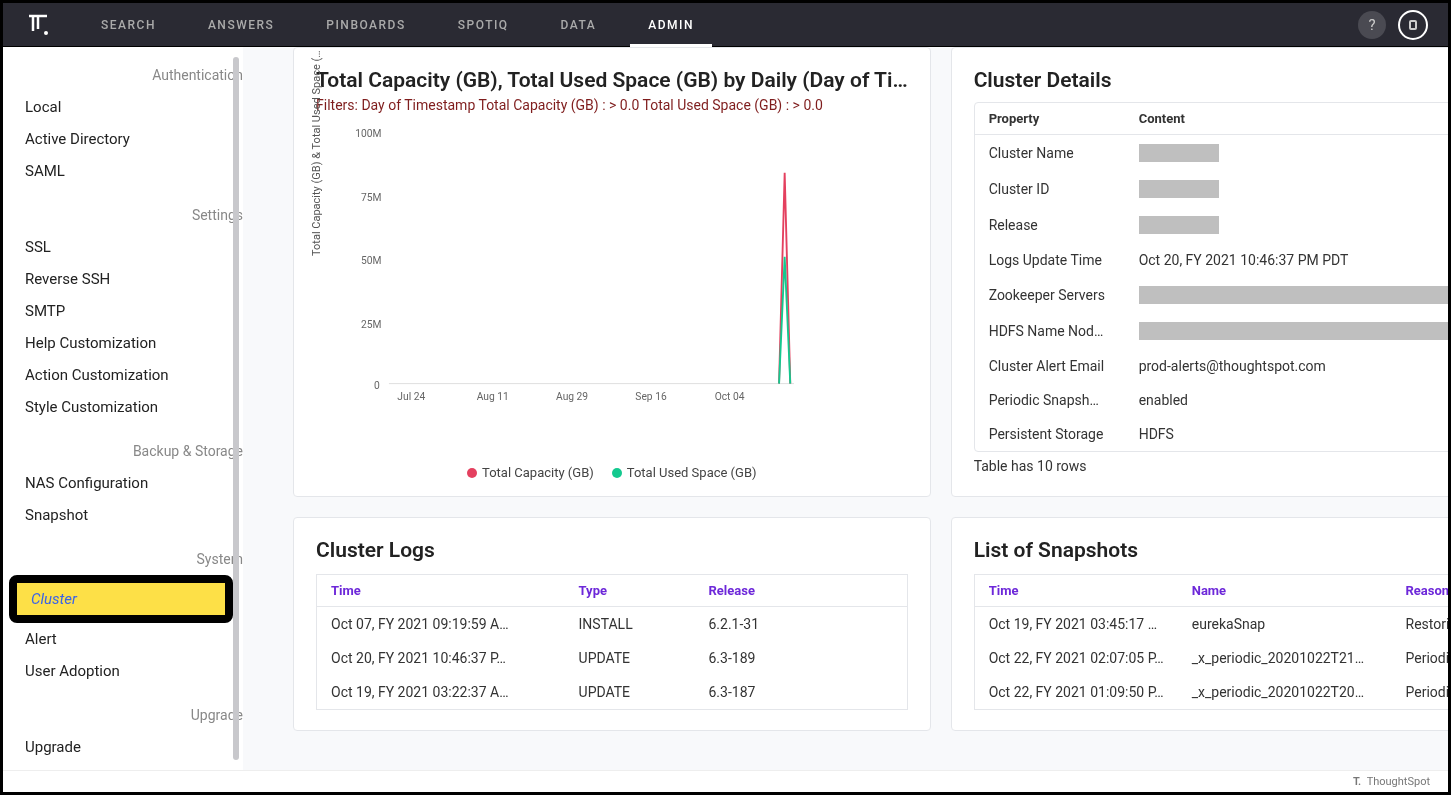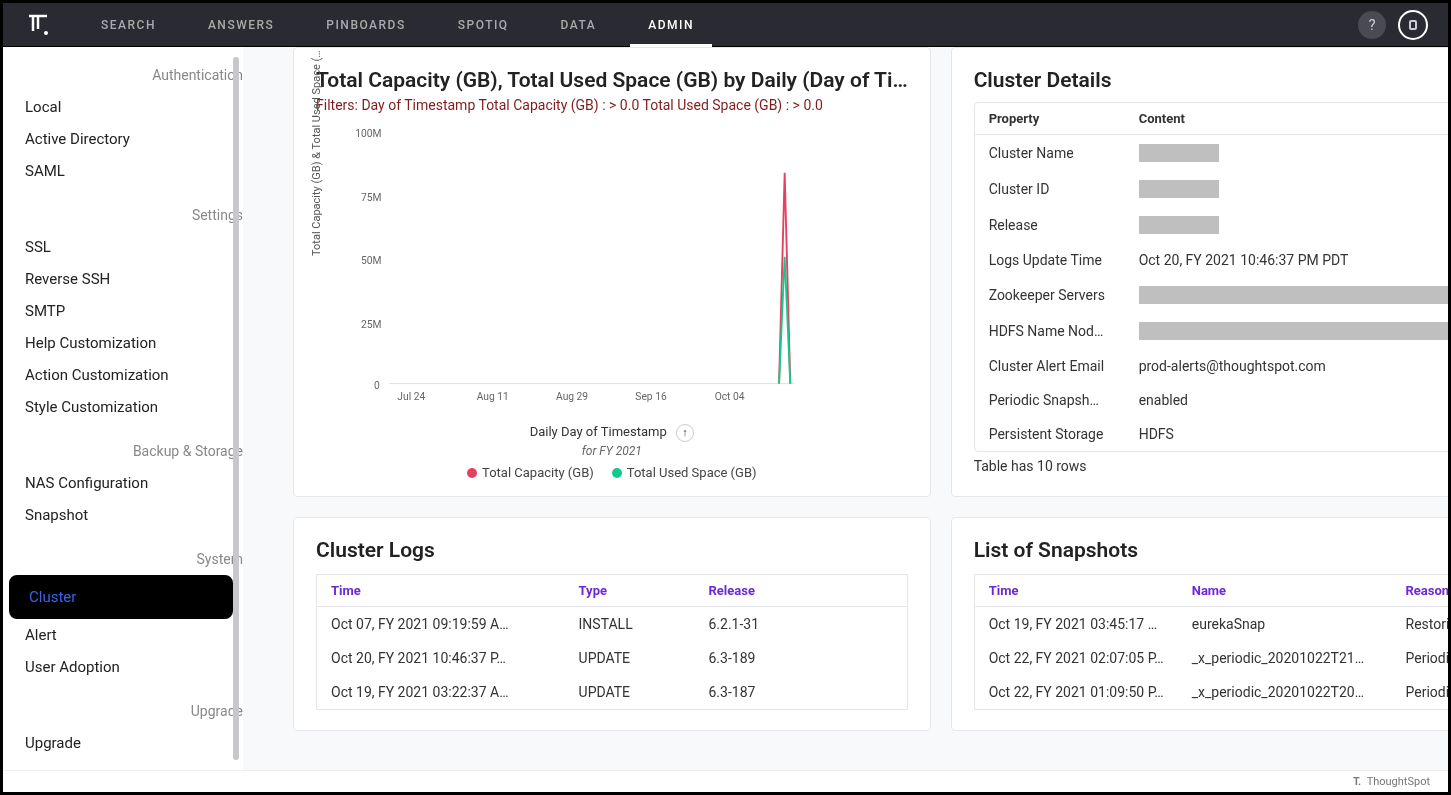--- a/index.html
+++ b/index.html
@@ -95,26 +95,27 @@
   font-size: 15px;
   color: #222;
   padding: 7px 0;
   cursor: pointer;
   border-radius: 6px;
   margin-right: 16px;
   padding-left: 2px;
 }
 .sb-item.selected {
   color: #3a63e8;
-  background: #000000;
-  border: 6px solid #000000;
+  background: #fde047;
+  border: 8px solid #000000;
   border-radius: 8px;
   margin-left: -14px;
   padding-left: 14px;
   margin-right: 10px;
+  font-style: italic;
 }
 .main {
   flex: 1;
   padding: 0 28px 20px 50px;
   overflow-y: auto;
 }
 .panels {
   display: grid;
   grid-template-columns: 1fr 1fr;
   gap: 20px;
@@ -324,25 +325,20 @@
             <g font-size="11" fill="#666">
               <text x="55" y="294">Jul 24</text>
               <text x="140" y="294">Aug 11</text>
               <text x="225" y="294">Aug 29</text>
               <text x="310" y="294">Sep 16</text>
               <text x="395" y="294">Oct 04</text>
             </g>
             <polyline points="464,276 470,50 476,276" fill="none" stroke="#e4405f" stroke-width="2"></polyline>
             <polyline points="464,276 470,140 476,276" fill="none" stroke="#14c98f" stroke-width="2"></polyline>
           </svg>
-          <div class="x-axis-label">
-            <span>Daily Day of Timestamp</span>
-            <span class="arrow-up">↑</span>
-            <div class="x-sub">for FY 2021</div>
-          </div>
           <div class="legend" id="chart-legend">
               <span><span class="legend-dot" style="background:#e4405f"></span>Total Capacity (GB)</span>
               <span><span class="legend-dot" style="background:#14c98f"></span>Total Used Space (GB)</span>
             </div>
         </div>
       </div>
 
       <div class="card" style="padding-bottom:10px;">
         <div class="card-title">Cluster Details</div>
         <div class="details-table">

